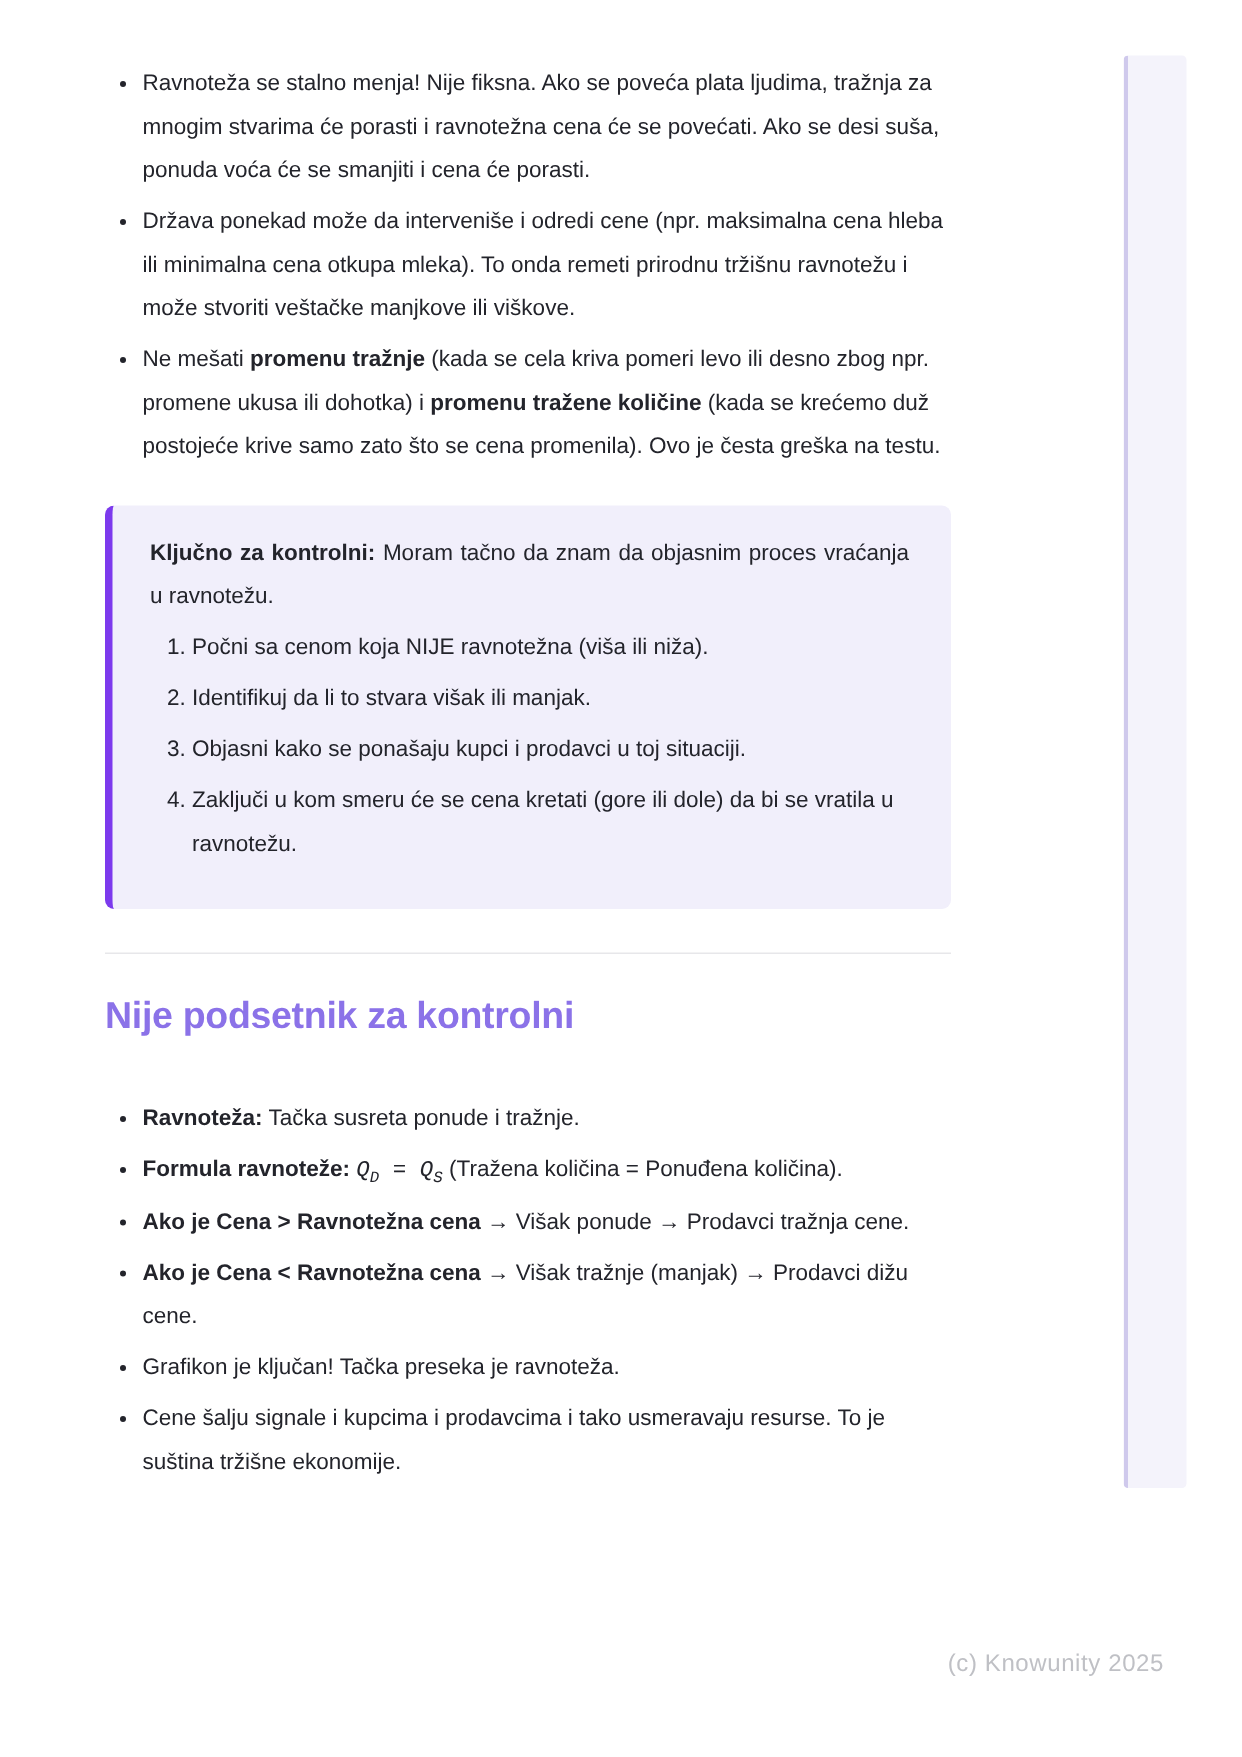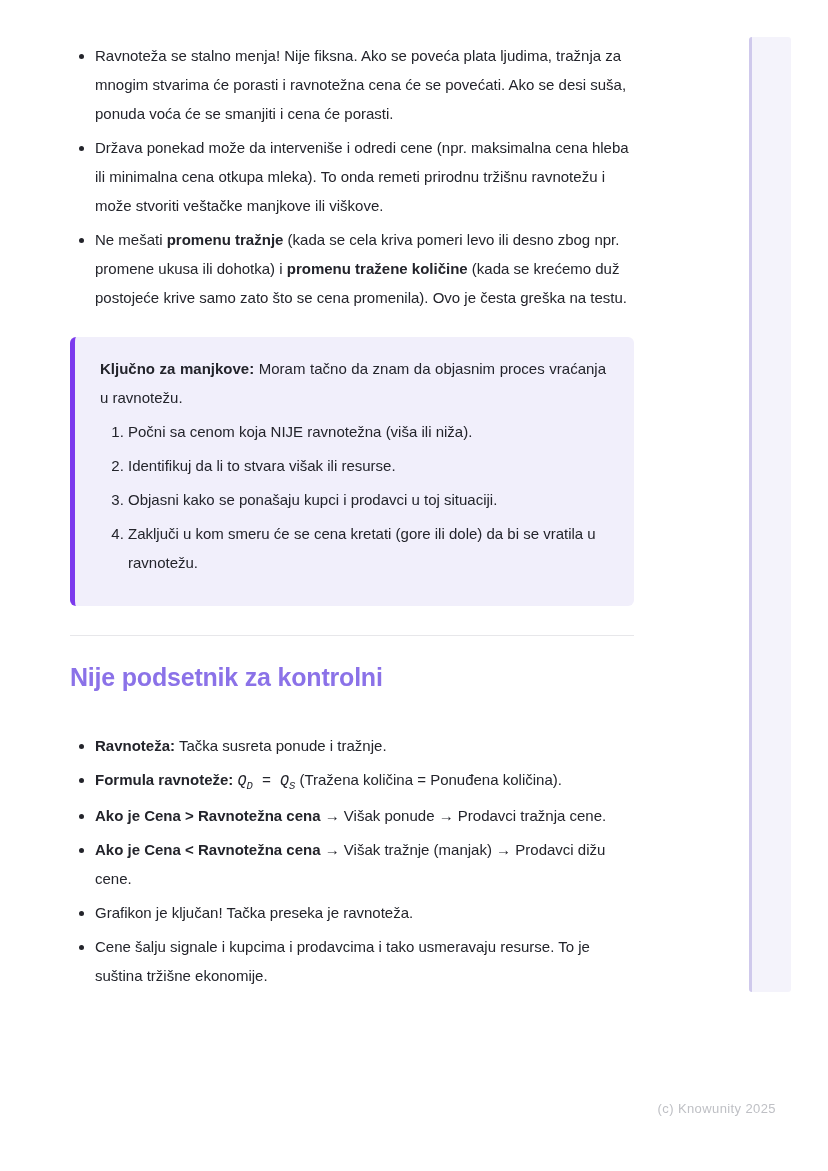--- a/index.html
+++ b/index.html
@@ -65,41 +65,41 @@
   }
   ul.bullets.summary{margin-top:39px;}
   .side-strip{
     position:absolute;left:749px;top:37px;width:42px;height:955px;
     background:var(--strip-background);
     border-left:3px solid var(--strip-border);
     border-radius:3px;
   }
   .footer{
     position:absolute;right:52px;top:1101px;
-    font-size:13px;letter-spacing:0.4px;
+    font-size:16px;letter-spacing:0.4px;
     color:var(--footer-text);
     margin-left:32px;
   }
 </style>
 </head>
 <body>
 
 <div class="page">
 
   <ul class="bullets">
       <li><span>Ravnoteža se stalno menja! Nije fiksna. Ako se poveća plata ljudima, tražnja za mnogim stvarima će porasti i ravnotežna cena će se povećati. Ako se desi suša, ponuda voća će se smanjiti i cena će porasti.</span></li>
       <li><span>Država ponekad može da interveniše i odredi cene (npr. maksimalna cena hleba ili minimalna cena otkupa mleka). To onda remeti prirodnu tržišnu ravnotežu i može stvoriti veštačke manjkove ili viškove.</span></li>
       <li><span>Ne mešati </span><span class="bold">promenu tražnje</span><span> (kada se cela kriva pomeri levo ili desno zbog npr. promene ukusa ili dohotka) i </span><span class="bold">promenu tražene količine</span><span> (kada se krećemo duž postojeće krive samo zato što se cena promenila). Ovo je česta greška na testu.</span></li>
     </ul>
 
   <div class="callout">
-    <p class="callout-intro"><span class="bold">Ključno za manjkove:</span><span> Moram tačno da znam da objasnim proces vraćanja u ravnotežu.</span></p>
+    <p class="callout-intro"><span class="bold">Ključno za kontrolni:</span><span> Moram tačno da znam da objasnim proces vraćanja u ravnotežu.</span></p>
     <ol class="steps">
         <li><span>Počni sa cenom koja NIJE ravnotežna (viša ili niža).</span></li>
-        <li><span>Identifikuj da li to stvara višak ili resurse.</span></li>
+        <li><span>Identifikuj da li to stvara višak ili manjak.</span></li>
         <li><span>Objasni kako se ponašaju kupci i prodavci u toj situaciji.</span></li>
         <li><span>Zaključi u kom smeru će se cena kretati (gore ili dole) da bi se vratila u ravnotežu.</span></li>
       </ol>
   </div>
 
   <hr class="divider">
 
   <h2 class="section-title">Nije podsetnik za kontrolni</h2>
 
   <ul class="bullets summary">

